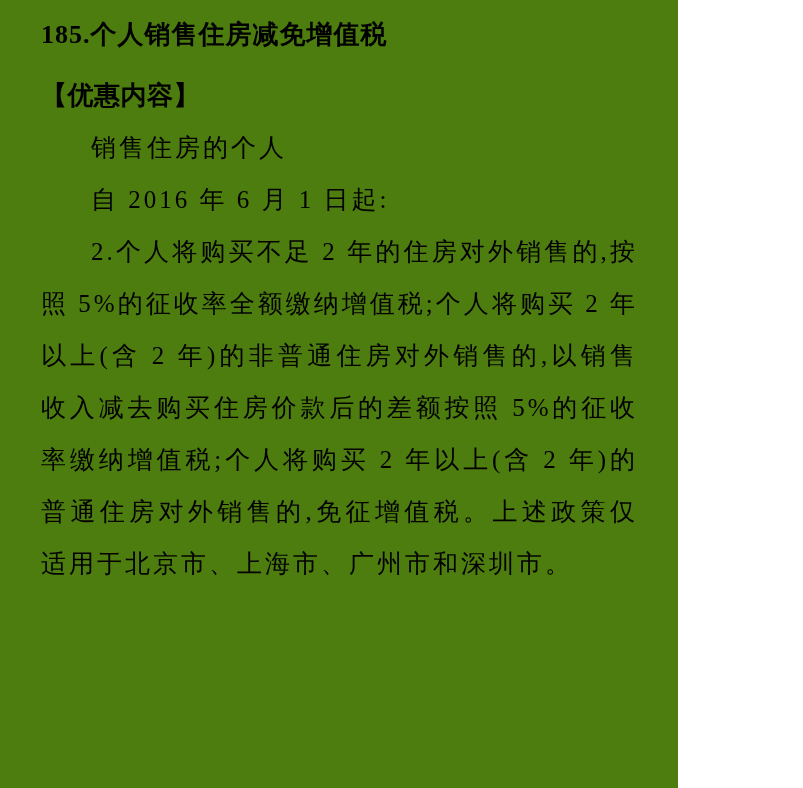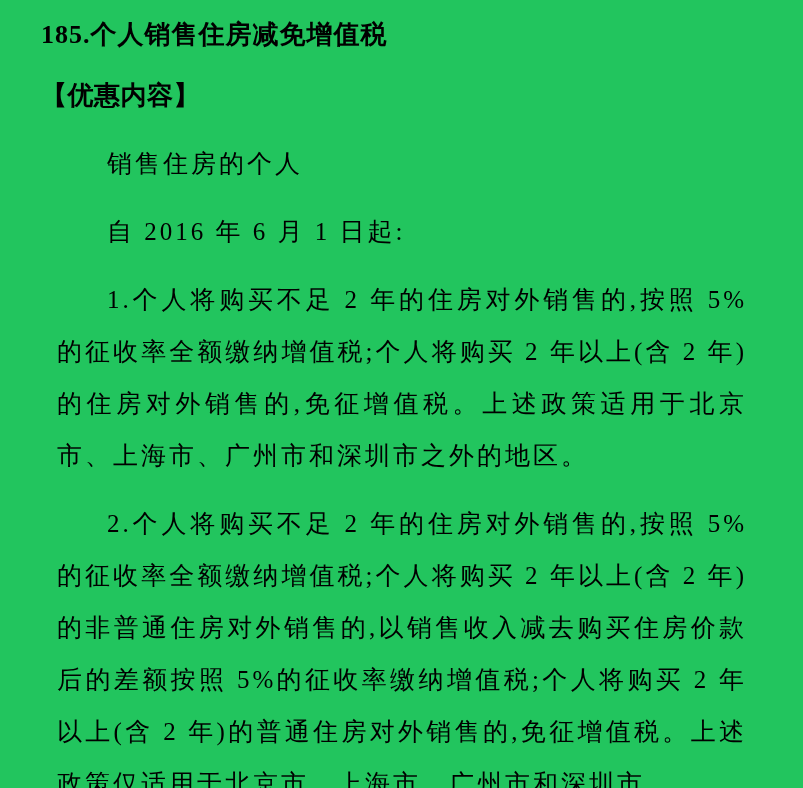--- a/index.html
+++ b/index.html
@@ -7,24 +7,24 @@
     padding: 0;
     background: #ffffff;
   }
   body {
     width: 803px;
     height: 788px;
     overflow: hidden;
   }
   .page {
     box-sizing: border-box;
-    width: 803px;
+    width: 678px;
     height: 788px;
     padding: 12px 40px 0 41px;
-    background: #22c55e;
+    background: #4d7c0f;
     color: #000000;
     font-family: "Liberation Serif", "DejaVu Serif", serif;
   }
   .doc-title {
     font-size: 26px;
     font-weight: bold;
     line-height: 46px;
     margin: 0;
     letter-spacing: 1px;
     white-space: nowrap;
@@ -36,21 +36,21 @@
     margin: 0;
     letter-spacing: 0.5px;
   }
   .section-heading.mt {
     margin-top: 12px;
   }
   .body-para {
     font-size: 25px;
     font-weight: normal;
     line-height: 52px;
-    margin: 16px;
+    margin: 0;
     letter-spacing: 3px;
     text-align: justify;
     text-justify: inter-character;
     text-align-last: left;
     text-indent: 2em;
     word-break: break-all;
   }
 </style>
 </head>
 <body>
@@ -59,17 +59,16 @@
 
   <h1 class="doc-title">185.个人销售住房减免增值税</h1>
 
   <h2 class="section-heading mt">【优惠内容】</h2>
 
   <p class="body-para">销售住房的个人</p>
 
 
   <p class="body-para">自 2016 年 6 月 1 日起:</p>
 
-  <p class="body-para">1.个人将购买不足 2 年的住房对外销售的,按照 5%的征收率全额缴纳增值税;个人将购买 2 年以上(含 2 年)的住房对外销售的,免征增值税。上述政策适用于北京市、上海市、广州市和深圳市之外的地区。</p>
 
   <p class="body-para">2.个人将购买不足 2 年的住房对外销售的,按照 5%的征收率全额缴纳增值税;个人将购买 2 年以上(含 2 年)的非普通住房对外销售的,以销售收入减去购买住房价款后的差额按照 5%的征收率缴纳增值税;个人将购买 2 年以上(含 2 年)的普通住房对外销售的,免征增值税。上述政策仅适用于北京市、上海市、广州市和深圳市。</p>
 
 </div>
 
 </body></html>

